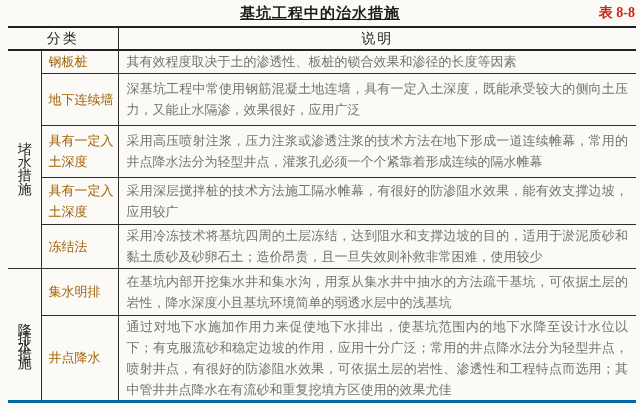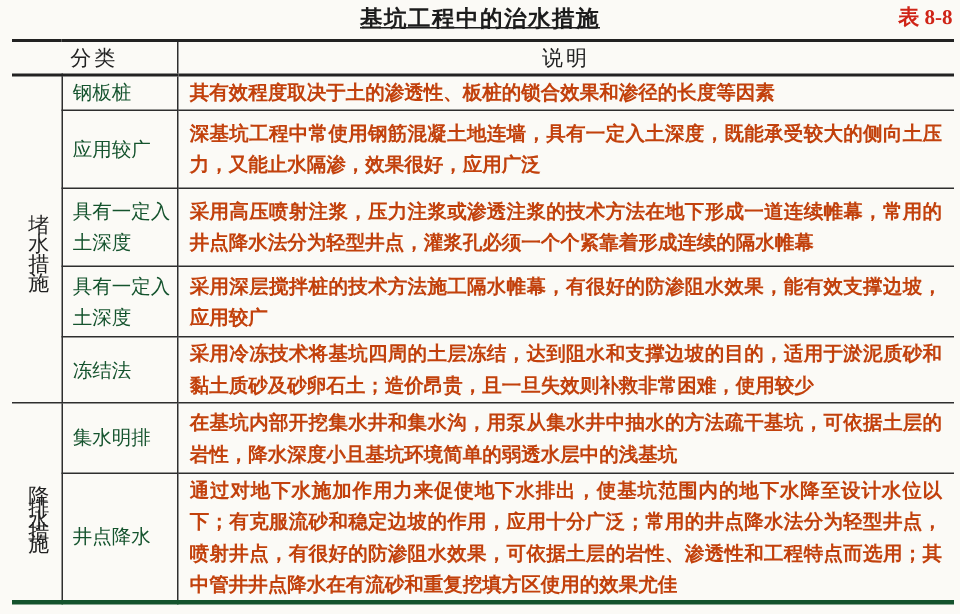--- a/index.html
+++ b/index.html
@@ -17,21 +17,21 @@
     letter-spacing:1px;color:#1c1c1c;line-height:22px;text-decoration:underline;
   }
   .table-label{
     position:absolute;top:3px;right:5px;
     font-size:14px;font-weight:bold;color:#cf2417;line-height:20px;
   }
   table{
     width:628px;margin-left:8px;
     border-collapse:collapse;table-layout:fixed;
     border-top:2px solid #222;
-    border-bottom:3px solid #14532d;
+    border-bottom:3px solid #0369a1;
   }
   col.c1{width:33px;}
   col.c2{width:77px;}
   td{
     border:1px solid #2e2e2e;
     font-size:13px;
     vertical-align:middle;
     padding:0;
     overflow:hidden;
   }
@@ -54,29 +54,28 @@
   .vtext{
     display:inline-block;
     writing-mode:vertical-lr;
     text-orientation:upright;
     font-size:14px;color:#222;
   }
   .vtext.sp-wide{letter-spacing:13px;}
   .vtext.sp-narrow{letter-spacing:8px;}
   td.method{
     padding-left:7px;padding-right:2px;
-    line-height:21px;color:#14532d;
+    line-height:21px;color:#a16207;
     text-align:left;
   }
   td.desc{
     padding-left:8px;padding-right:8px;
     line-height:21px;
     text-align:justify;
-    color:#c2410c;
-    font-weight:bold;
+    color:#737373;
   }
 </style>
 </head>
 <body>
 
 <div class="page">
 
   <div class="title-row">
     <div class="page-title">基坑工程中的治水措施</div>
     <div class="table-label">表 8-8</div>
@@ -97,21 +96,21 @@
 
     <tr class="h1">
       <td rowspan="5" class="group no-left">
         <span class="vtext sp-wide">堵水措施</span>
       </td>
       <td class="method">钢板桩</td>
       <td class="desc no-right">其有效程度取决于土的渗透性、板桩的锁合效果和渗径的长度等因素</td>
     </tr>
 
     <tr class="h2">
-      <td class="method">应用较广</td>
+      <td class="method">地下连续墙</td>
       <td class="desc no-right">深基坑工程中常使用钢筋混凝土地连墙，具有一定入土深度，既能承受较大的侧向土压力，又能止水隔渗，效果很好，应用广泛</td>
     </tr>
 
     <tr class="h3">
       <td class="method">具有一定入土深度</td>
       <td class="desc no-right">采用高压喷射注浆，压力注浆或渗透注浆的技术方法在地下形成一道连续帷幕，常用的井点降水法分为轻型井点，灌浆孔必须一个个紧靠着形成连续的隔水帷幕</td>
     </tr>
 
     <tr class="h4">
       <td class="method">具有一定入土深度</td>

